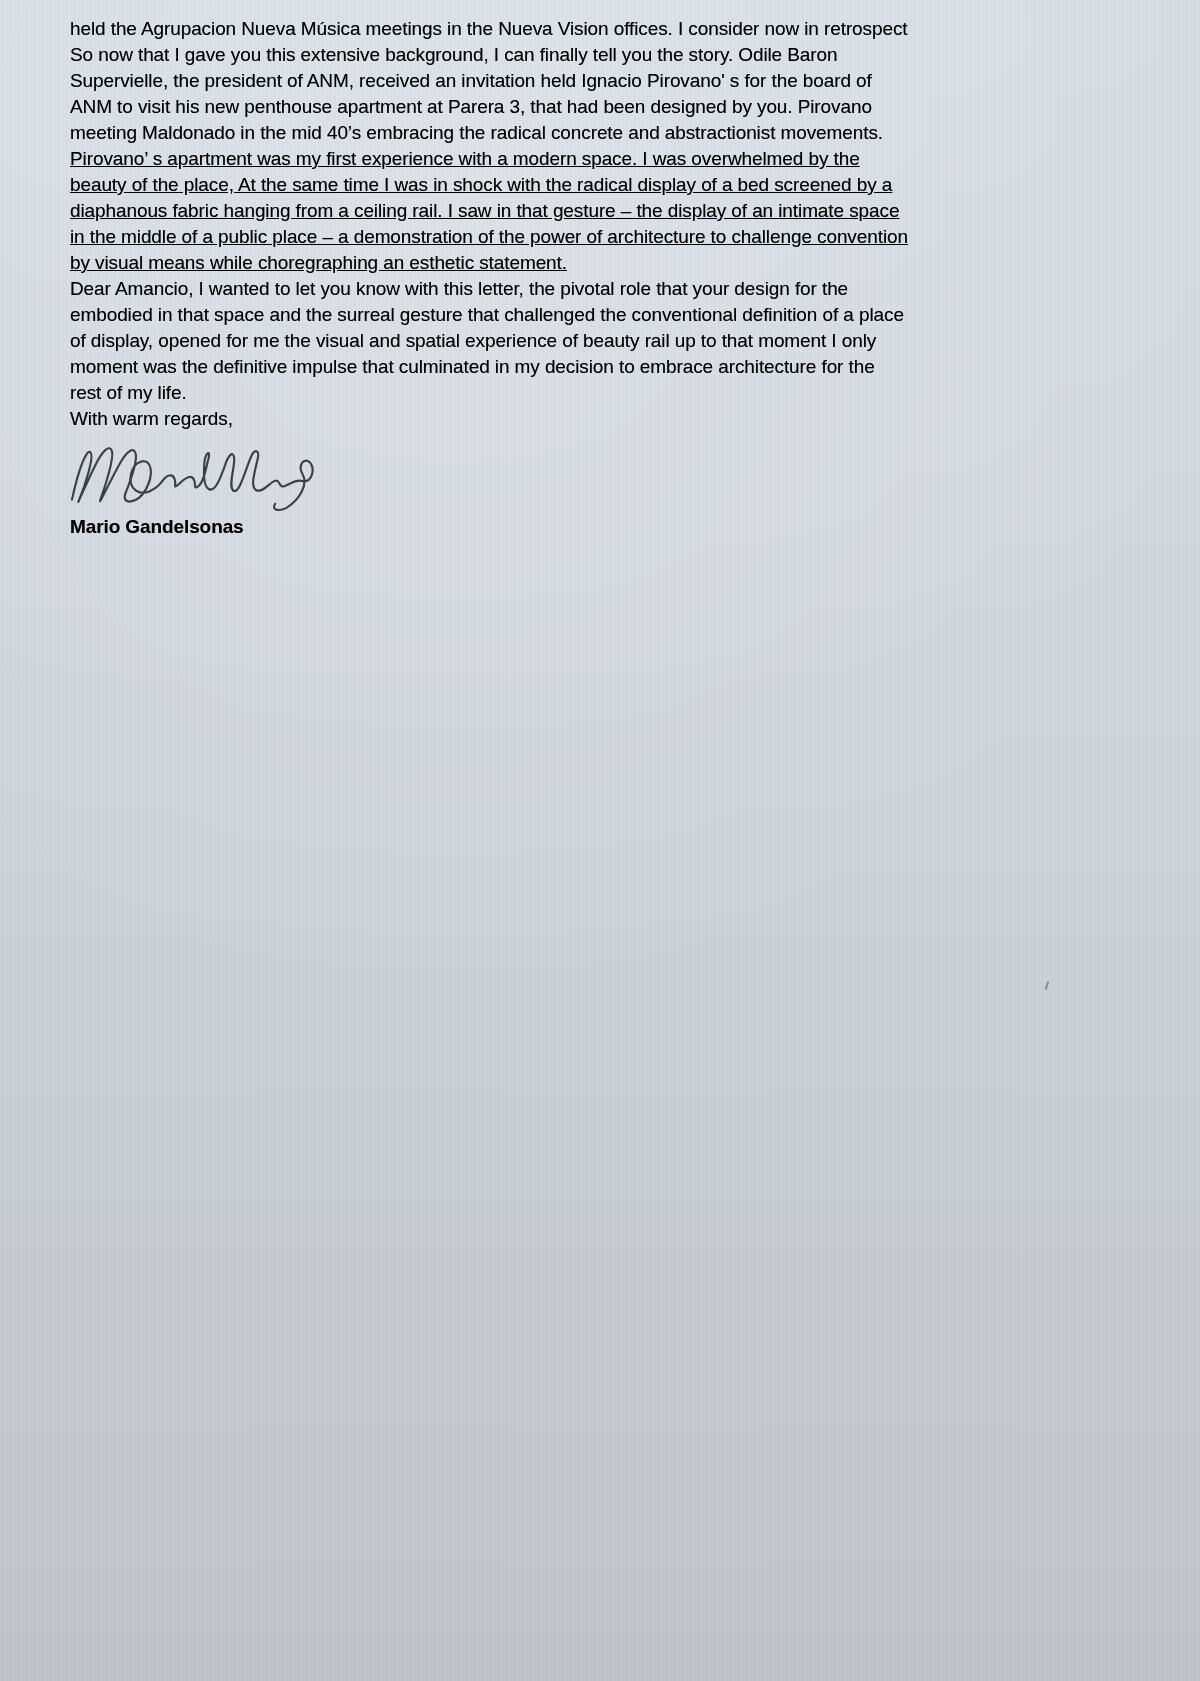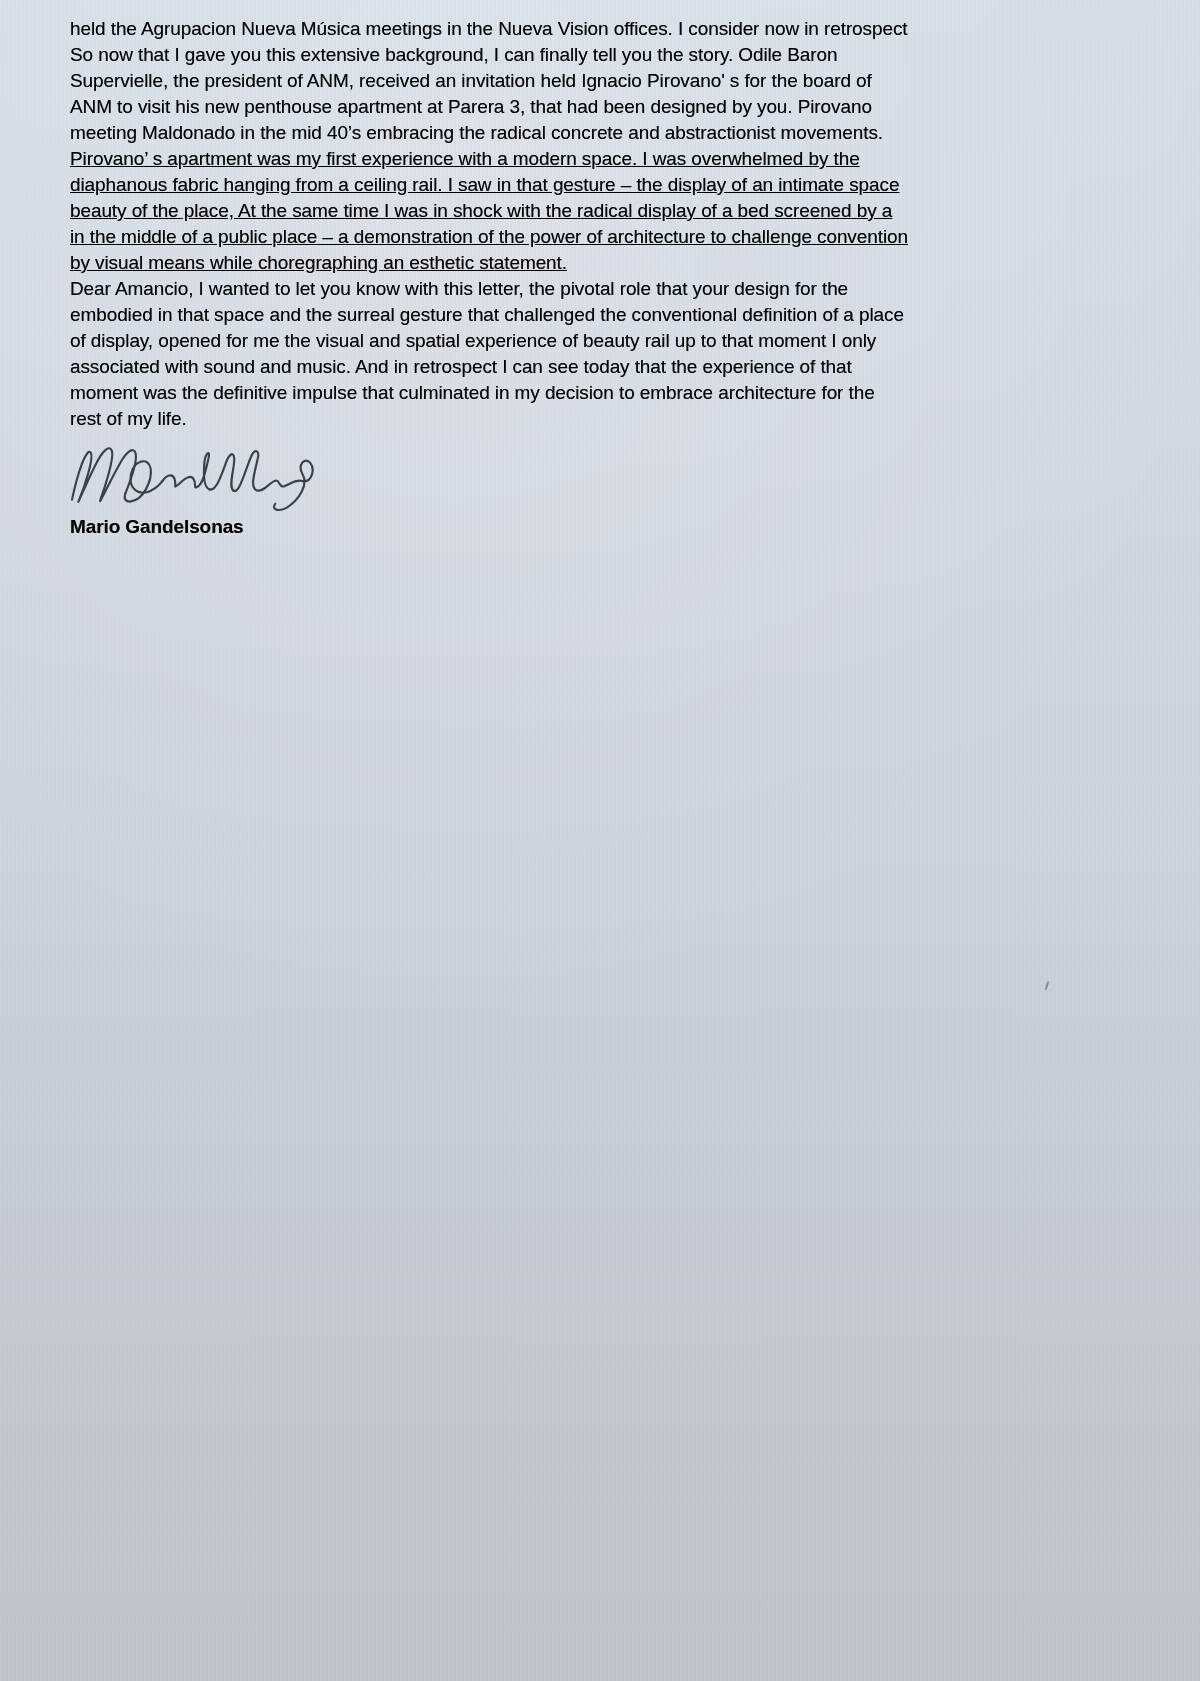--- a/index.html
+++ b/index.html
@@ -80,34 +80,34 @@
       <span class="line">held the Agrupacion Nueva Música meetings in the Nueva Vision offices. I consider now in retrospect</span>
     </p>
   <p class="para-2">
       <span class="line">So now that I gave you this extensive background, I can finally tell you the story.  Odile Baron</span>
       <span class="line">Supervielle, the president of ANM, received an invitation held Ignacio Pirovano' s for the board of</span>
       <span class="line">ANM to visit his new penthouse apartment at Parera 3, that had been designed by you.  Pirovano</span>
       <span class="line">meeting Maldonado in the mid 40’s embracing the radical concrete and abstractionist movements.</span>
     </p>
   <p class="para-3">
       <span class="line">Pirovano’ s apartment was my first experience with a modern space. I was overwhelmed by the</span>
+      <span class="line">beauty of the place, At the same time I was in shock with the radical display of a bed screened by a</span>
       <span class="line">diaphanous fabric hanging from a ceiling rail. I saw in that gesture – the display of an intimate space</span>
-      <span class="line">beauty of the place, At the same time I was in shock with the radical display of a bed screened by a</span>
       <span class="line">in the middle of a public place – a demonstration of the power of architecture to challenge convention</span>
       <span class="line">by visual means while choregraphing an esthetic statement.</span>
     </p>
   <p class="para-4">
       <span class="line">Dear Amancio, I wanted to let you know with this letter, the pivotal role that your design for the</span>
       <span class="line">embodied in that space and the surreal gesture that challenged the conventional definition of a place</span>
       <span class="line">of display, opened for me the visual and spatial experience of beauty rail up to that moment I only</span>
-      <span class="line">associated with sound and music. And in retrospect I can see today that the experience of that</span>
       <span class="line">moment was the definitive impulse that culminated in my decision to embrace architecture for the</span>
       <span class="line">rest of my life.</span>
     </p>
 
+  <p class="closing">With warm regards,</p>
 
   <div class="signature-wrap">
     <svg width="250" height="78" viewBox="0 0 240 76" fill="none" xmlns="http://www.w3.org/2000/svg">
       <g stroke="#2b3138" stroke-width="2.1" stroke-linecap="round" stroke-linejoin="round" fill="none" opacity="0.9">
         <path d="M6 62 C 12 34, 20 12, 24 16 C 28 20, 18 50, 13 62 C 9 72, 20 46, 28 30 C 36 13, 43 8, 45 15 C 47 22, 38 50, 34 61 C 30 72, 43 44, 52 28 C 59 15, 66 10, 68 17 C 70 25, 62 46, 58 56"></path>
         <path d="M58 56 C 54 68, 70 66, 78 52 C 86 37, 84 22, 73 25 C 63 28, 59 46, 68 53 C 76 59, 88 52, 94 44"></path>
         <path d="M94 44 C 98 38, 104 36, 106 42 C 108 48, 104 52, 110 47 C 117 40, 123 37, 125 43 C 127 48, 124 52, 129 49 C 134 46, 136 34, 139 22 C 141 13, 136 16, 135 26 C 134 38, 134 50, 140 52"></path>
         <path d="M140 52 C 146 54, 151 40, 155 29 C 158 19, 163 14, 164 21 C 165 30, 158 48, 163 53"></path>
         <path d="M163 53 C 169 58, 175 32, 181 19 C 184 12, 189 14, 187 22 C 184 36, 179 50, 186 53 C 192 55, 197 47, 203 44 C 209 41, 207 51, 213 49 C 220 46, 225 42, 231 44"></path>
         <path d="M231 44 C 240 45, 243 32, 238 26 C 233 20, 225 28, 231 38 C 236 47, 228 62, 215 70 C 207 74, 200 72, 204 66"></path>

